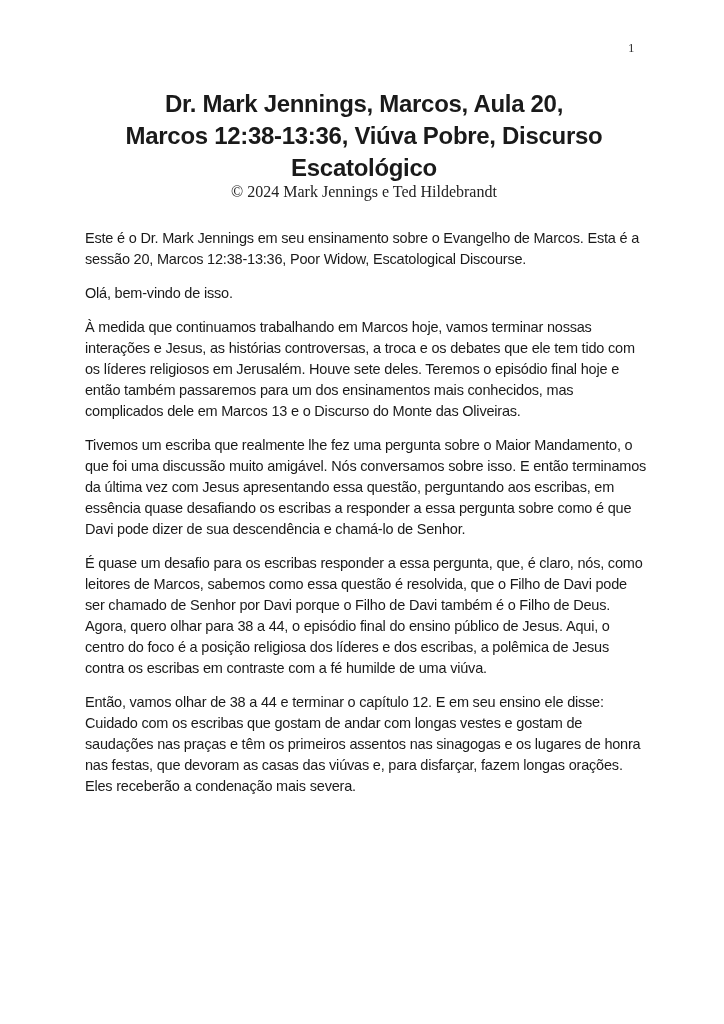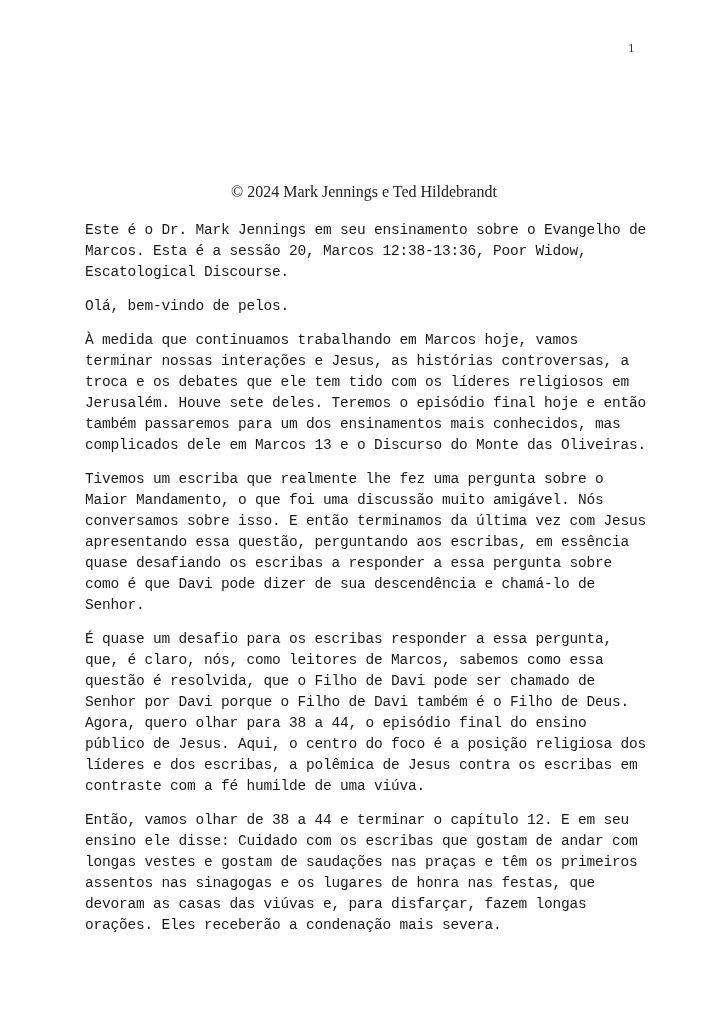--- a/index.html
+++ b/index.html
@@ -58,37 +58,41 @@
     top: 220px;
     left: 85px;
     width: 562px;
     font-size: 14.5px;
     line-height: 21px;
     letter-spacing: -0.2px;
     text-align: left;
     color: #1a1a1a;
   }
   .body-text p {
-    margin: 0 0 13px 0;
+    margin: 8px 0 13px 0;
     padding: 0;
-    font-family: Liberation Mono, monospace;
   }
 </style>
 </head>
 <body>
 
 <div class="page">
 
   <div class="page-number">1</div>
 
+  <h1 class="title-block">
+    <span class="title-line">Dr. Mark Jennings, Marcos, Aula 20,</span>
+    <span class="title-line">Marcos 12:38-13:36, Viúva Pobre, Discurso</span>
+    <span class="title-line">Escatológico</span>
+  </h1>
 
   <div class="copyright">© 2024 Mark Jennings e Ted Hildebrandt</div>
 
   <div class="body-text">
     <p>Este é o Dr. Mark Jennings em seu ensinamento sobre o Evangelho de Marcos. Esta é a sessão 20, Marcos 12:38-13:36, Poor Widow, Escatological Discourse.</p>
-    <p>Olá, bem-vindo de pelos.</p>
+    <p>Olá, bem-vindo de isso.</p>
     <p>À medida que continuamos trabalhando em Marcos hoje, vamos terminar nossas interações e Jesus, as histórias controversas, a troca e os debates que ele tem tido com os líderes religiosos em Jerusalém. Houve sete deles. Teremos o episódio final hoje e então também passaremos para um dos ensinamentos mais conhecidos, mas complicados dele em Marcos 13 e o Discurso do Monte das Oliveiras.</p>
     <p>Tivemos um escriba que realmente lhe fez uma pergunta sobre o Maior Mandamento, o que foi uma discussão muito amigável. Nós conversamos sobre isso. E então terminamos da última vez com Jesus apresentando essa questão, perguntando aos escribas, em essência quase desafiando os escribas a responder a essa pergunta sobre como é que Davi pode dizer de sua descendência e chamá-lo de Senhor.</p>
     <p>É quase um desafio para os escribas responder a essa pergunta, que, é claro, nós, como leitores de Marcos, sabemos como essa questão é resolvida, que o Filho de Davi pode ser chamado de Senhor por Davi porque o Filho de Davi também é o Filho de Deus. Agora, quero olhar para 38 a 44, o episódio final do ensino público de Jesus. Aqui, o centro do foco é a posição religiosa dos líderes e dos escribas, a polêmica de Jesus contra os escribas em contraste com a fé humilde de uma viúva.</p>
     <p>Então, vamos olhar de 38 a 44 e terminar o capítulo 12. E em seu ensino ele disse: Cuidado com os escribas que gostam de andar com longas vestes e gostam de saudações nas praças e têm os primeiros assentos nas sinagogas e os lugares de honra nas festas, que devoram as casas das viúvas e, para disfarçar, fazem longas orações. Eles receberão a condenação mais severa.</p>
   </div>
 
 </div>
 
 </body></html>

